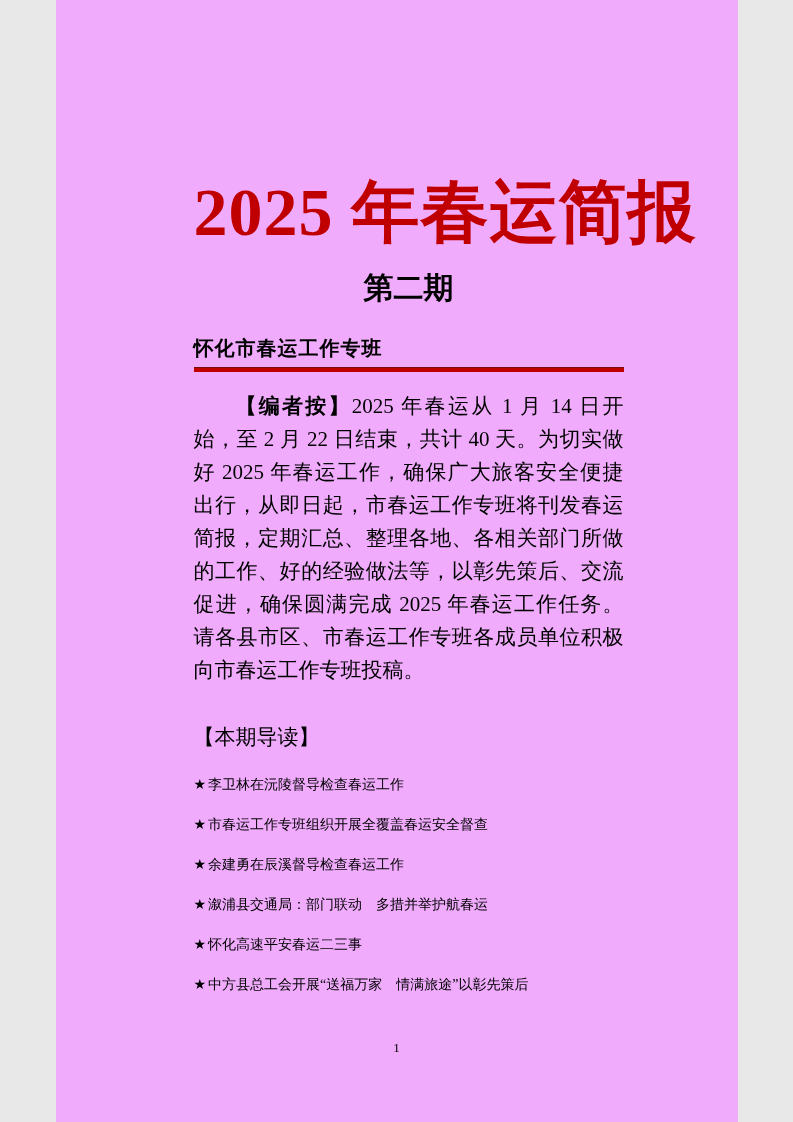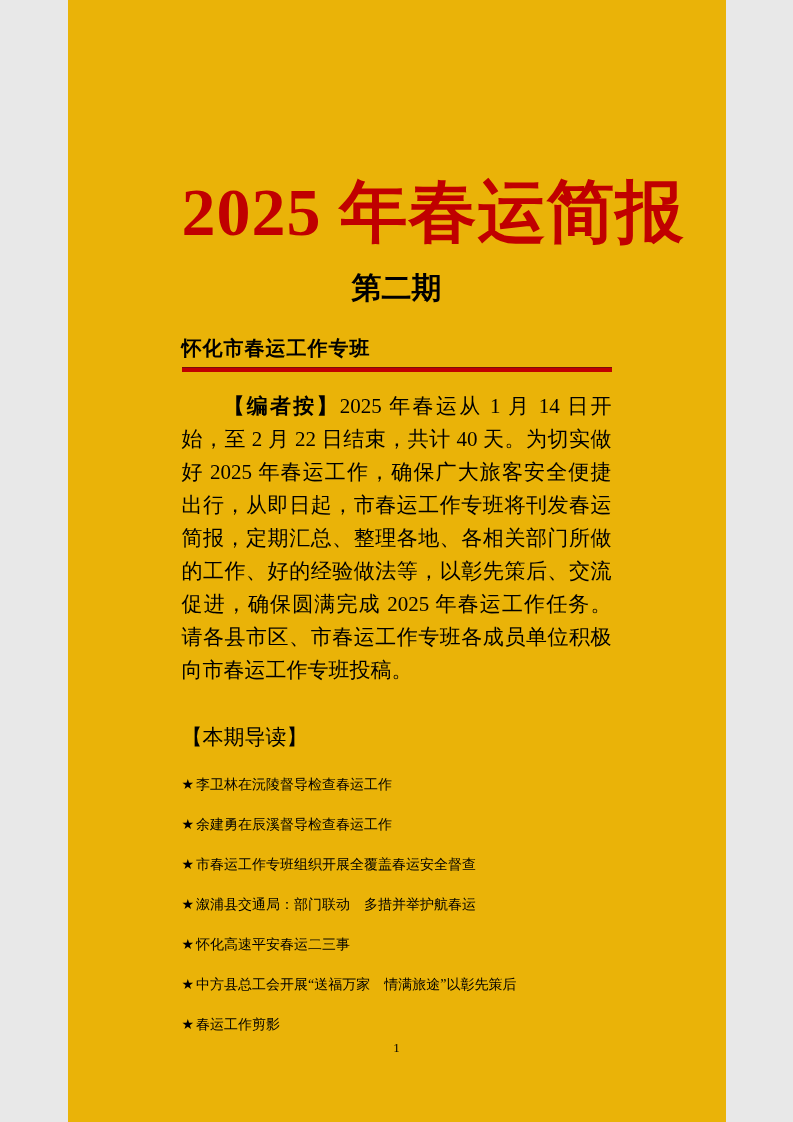--- a/index.html
+++ b/index.html
@@ -5,24 +5,25 @@
   html, body {
     margin: 0;
     padding: 0;
     background: #e8e8e8;
   }
   .page {
     position: relative;
     width: 658px;
     height: 1122px;
     margin: 0 auto;
-    background: #eab308;
+    background: #f0abfc;
     font-family: "Liberation Serif", "DejaVu Serif", serif;
     color: #000000;
     overflow: hidden;
+    padding-left: 24px;
   }
   .content {
     padding: 0 114px;
   }
   .title {
     margin: 0;
     padding-top: 168px;
     text-align: center;
     font-size: 68px;
     line-height: 1.3;
@@ -113,24 +114,23 @@
     </div>
 
     <div class="red-rule"></div>
 
     <p class="editor-note"><span class="note-label">【编者按】</span><span>2025 年春运从 1 月 14 日开始，至 2 月 22 日结束，共计 40 天。为切实做好 2025 年春运工作，确保广大旅客安全便捷出行，从即日起，市春运工作专班将刊发春运简报，定期汇总、整理各地、各相关部门所做的工作、好的经验做法等，以彰先策后、交流促进，确保圆满完成 2025 年春运工作任务。请各县市区、市春运工作专班各成员单位积极向市春运工作专班投稿。</span></p>
 
     <div class="toc-heading">【本期导读】</div>
 
     <ul class="toc-list">
       <li class="toc-item"><span class="star">★</span><span>李卫林在沅陵督导检查春运工作</span></li>
+      <li class="toc-item"><span class="star">★</span><span>市春运工作专班组织开展全覆盖春运安全督查</span></li>
       <li class="toc-item"><span class="star">★</span><span>余建勇在辰溪督导检查春运工作</span></li>
-      <li class="toc-item"><span class="star">★</span><span>市春运工作专班组织开展全覆盖春运安全督查</span></li>
       <li class="toc-item"><span class="star">★</span><span>溆浦县交通局：部门联动　多措并举护航春运</span></li>
       <li class="toc-item"><span class="star">★</span><span>怀化高速平安春运二三事</span></li>
       <li class="toc-item"><span class="star">★</span><span>中方县总工会开展“送福万家　情满旅途”以彰先策后</span></li>
-      <li class="toc-item"><span class="star">★</span><span>春运工作剪影</span></li>
     </ul>
 
   </div>
 
   <div class="page-number">1</div>
 </div>
 
 </body></html>

